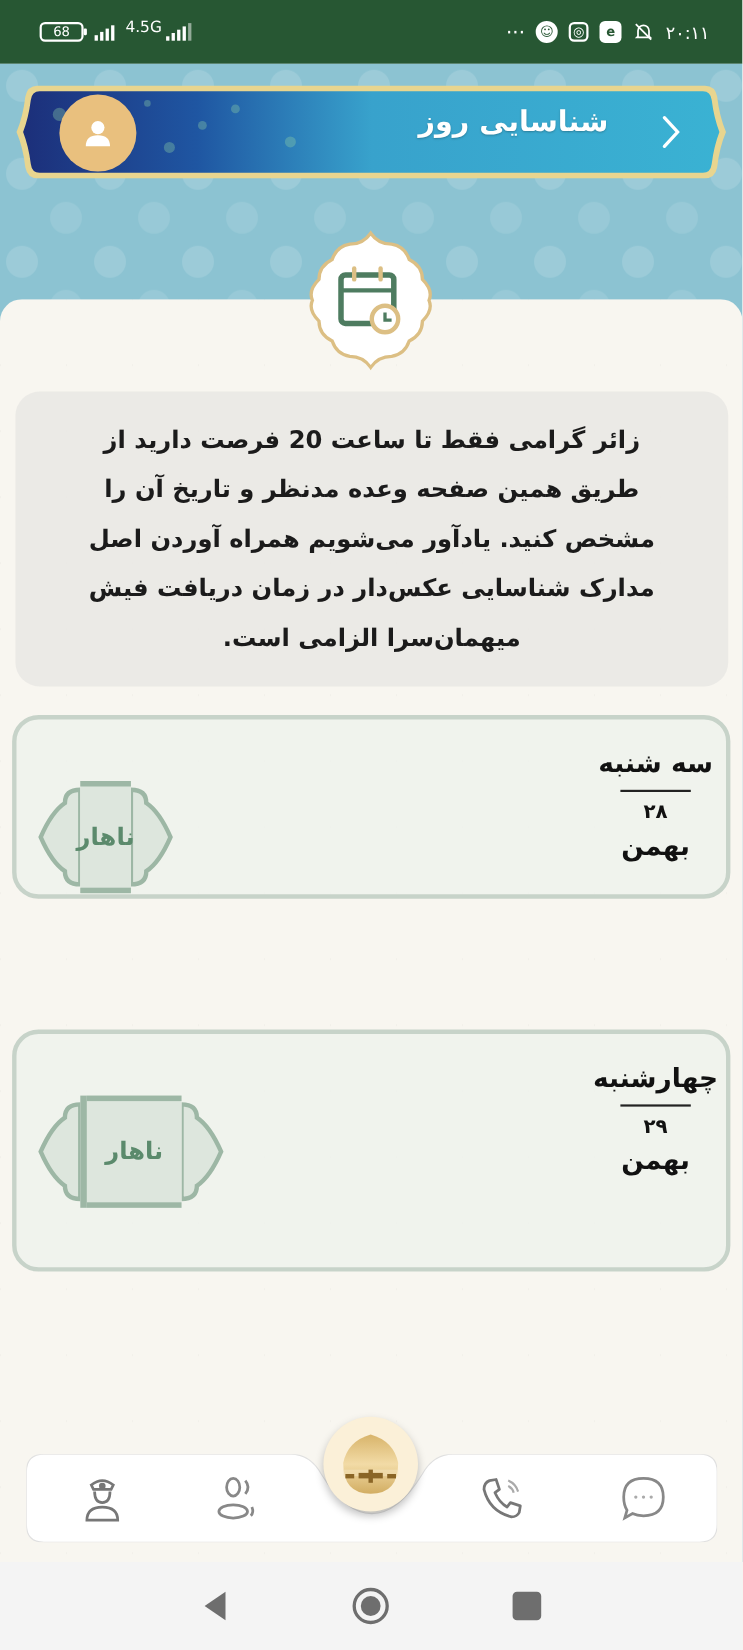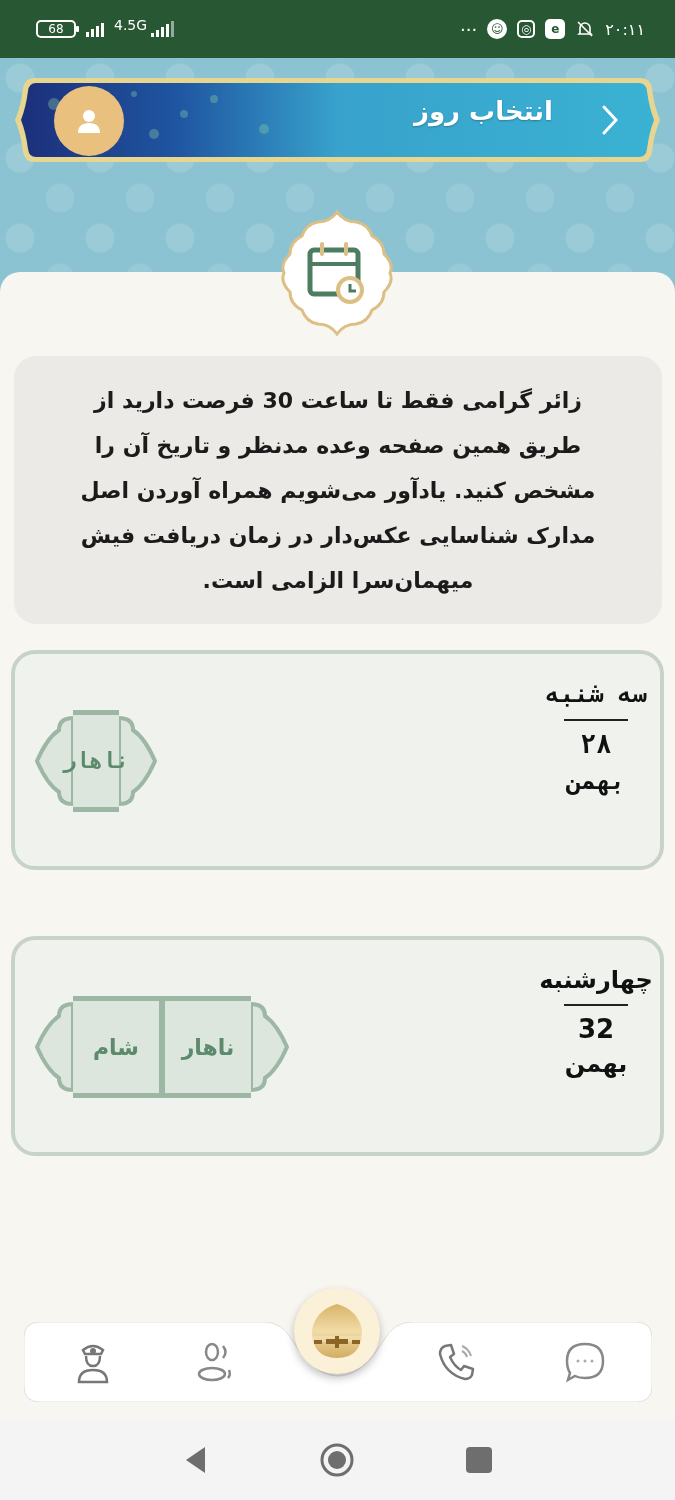--- a/index.html
+++ b/index.html
@@ -92,30 +92,30 @@
   .notice p {
     direction: rtl; text-align: center;
     font-size: 22px; line-height: 45px; font-weight: bold; color: #1b1b1b;
   }
 
   .day-card {
     position: absolute; left: 11px; width: 653px;
     border: 4px solid #c7d3c9; border-radius: 24px;
     background: rgba(237,241,236,0.75);
   }
-  .day-card.d1 { top: 650px; height: 220px; font-family: Liberation Mono, monospace; }
+  .day-card.d1 { top: 650px; height: 167px; }
   .day-card.d2 { top: 892px; height: 220px; margin-top: 44px; }
   .day-info {
     position: absolute; right: 14px; top: 26px; width: 100px;
     display: flex; flex-direction: column; align-items: center;
     direction: rtl; color: #111;
   }
   .day-name { font-size: 24px; font-weight: bold; white-space: nowrap; }
   .day-sep { width: 64px; height: 2px; background: #222; margin: 10px 0 8px; }
-  .day-num { font-size: 26px; font-weight: bold; margin-bottom: 6px; }
+  .day-num { font-size: 18px; font-weight: bold; margin-bottom: 6px; }
   .day-month { font-size: 24px; font-weight: bold; }
 
   .meals {
     position: absolute; left: 22px; top: 56px; height: 102px;
     display: flex; align-items: flex-start;
   }
   .meal-cap { width: 40px; height: 102px; }
   .meal-btn {
     position: relative; width: 86px; height: 102px;
     background: #dde6dd;
@@ -206,21 +206,21 @@
         <circle cx="120" cy="20" r="3"></circle>
         <circle cx="170" cy="40" r="4"></circle>
     </g>
   </svg>
   <div class="avatar">
     <svg width="28" height="28" viewBox="0 0 28 28">
         <circle cx="14" cy="9" r="6" fill="#fff"></circle>
         <path d="M3 26 Q3 16 14 16 Q25 16 25 26Z" fill="#fff"></path>
       </svg>
   </div>
-  <div class="header-title">انتخاب روز</div>
+  <div class="header-title">شناسایی روز</div>
   <div class="back-chevron">
     <svg width="20" height="32" viewBox="0 0 20 32">
         <path d="M4 3 L16 16 L4 29" fill="none" stroke="#fff" stroke-width="3" stroke-linecap="round"></path>
       </svg>
   </div>
 </div>
 
 <div class="main-card"></div>
 
 <div class="badge">
@@ -229,21 +229,21 @@
     <rect x="38" y="42" width="48" height="44" rx="4" fill="none" stroke="#4e7c60" stroke-width="5"></rect>
     <line x1="38" y1="56" x2="86" y2="56" stroke="#4e7c60" stroke-width="4"></line>
     <line x1="50" y1="36" x2="50" y2="46" stroke="#dcbf84" stroke-width="4" stroke-linecap="round"></line>
     <line x1="74" y1="36" x2="74" y2="46" stroke="#dcbf84" stroke-width="4" stroke-linecap="round"></line>
     <circle cx="78" cy="82" r="12" fill="#fff" stroke="#dcbf84" stroke-width="4"></circle>
     <path d="M78 76 V83 H84" fill="none" stroke="#4e7c60" stroke-width="3"></path>
   </svg>
 </div>
 
 <div class="notice">
-  <p>زائر گرامی فقط تا ساعت 30 فرصت دارید از طریق همین صفحه وعده مدنظر و تاریخ آن را مشخص کنید. یادآور می‌شویم همراه آوردن اصل مدارک شناسایی عکس‌دار در زمان دریافت فیش میهمان‌سرا الزامی است.</p>
+  <p>زائر گرامی فقط تا ساعت 20 فرصت دارید از طریق همین صفحه وعده مدنظر و تاریخ آن را مشخص کنید. یادآور می‌شویم همراه آوردن اصل مدارک شناسایی عکس‌دار در زمان دریافت فیش میهمان‌سرا الزامی است.</p>
 </div>
 
 <div class="day-card d1">
   <div class="day-info">
     <div class="day-name">سه شنبه</div>
     <div class="day-sep"></div>
     <div class="day-num">۲۸</div>
     <div class="day-month">بهمن</div>
   </div>
   <div class="meals" style="left:18px;top:56px;">
@@ -256,30 +256,27 @@
     <svg class="meal-cap" viewBox="0 0 40 102">
         <path d="M0 8 Q14 8 14 20 Q26 28 36 51 Q26 74 14 82 Q14 94 0 94Z" fill="#dde6dd" stroke="#9db7a5" stroke-width="4"></path>
       </svg>
   </div>
 </div>
 
 <div class="day-card d2">
   <div class="day-info">
     <div class="day-name">چهارشنبه</div>
     <div class="day-sep"></div>
-    <div class="day-num">32</div>
+    <div class="day-num">۲۹</div>
     <div class="day-month">بهمن</div>
   </div>
   <div class="meals" style="left:18px;top:56px;">
     <svg class="meal-cap" viewBox="0 0 40 102">
         <path d="M40 8 Q26 8 26 20 Q14 28 4 51 Q14 74 26 82 Q26 94 40 94Z" fill="#dde6dd" stroke="#9db7a5" stroke-width="4"></path>
       </svg>
-    <div class="meal-btn">
-      <span>شام</span>
-    </div>
     <div class="meal-divider"></div>
     <div class="meal-btn">
       <span>ناهار</span>
     </div>
     <svg class="meal-cap" viewBox="0 0 40 102">
         <path d="M0 8 Q14 8 14 20 Q26 28 36 51 Q26 74 14 82 Q14 94 0 94Z" fill="#dde6dd" stroke="#9db7a5" stroke-width="4"></path>
       </svg>
   </div>
 </div>
 

